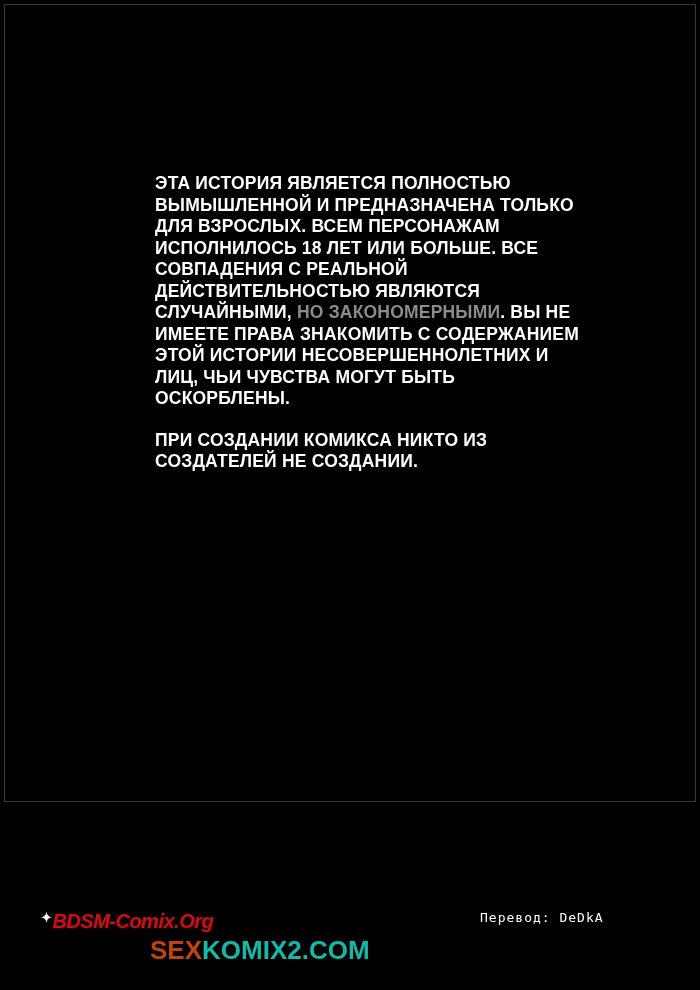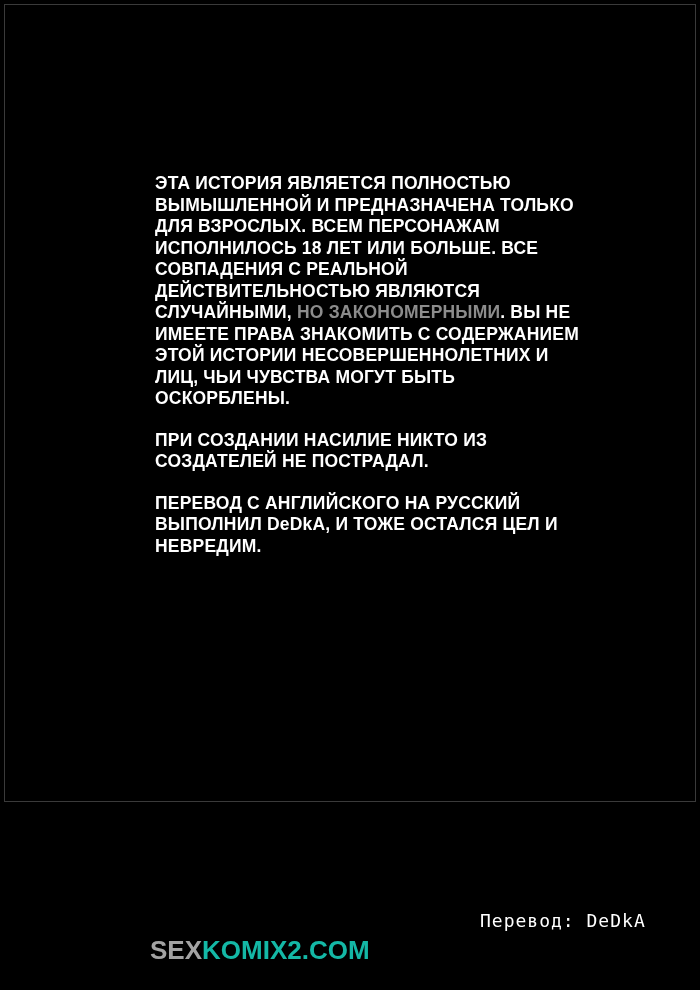--- a/index.html
+++ b/index.html
@@ -75,48 +75,48 @@
   #wm-sex {
     position: absolute;
     left: 150px;
     top: 935px;
     font-size: 26px;
     font-weight: 700;
     letter-spacing: 0px;
     white-space: nowrap;
   }
   #wm-sex .red {
-    color: #a3a3a3;
+    color: #c2410c;
   }
   #wm-sex .white {
     color: #14b8a6;
   }
   
   #credit {
     position: absolute;
     left: 480px;
     top: 910px;
     color: #ffffff;
-    font-size: 18px;
+    font-size: 13px;
     font-family: "DejaVu Sans Mono", monospace;
     letter-spacing: 1px;
     white-space: nowrap;
   }
 </style>
 </head>
 <body>
 
 <div id="page">
 
   <div id="frame"></div>
 
   <div id="disclaimer">
     <p><span>ЭТА ИСТОРИЯ ЯВЛЯЕТСЯ ПОЛНОСТЬЮ ВЫМЫШЛЕННОЙ И ПРЕДНАЗНАЧЕНА ТОЛЬКО ДЛЯ ВЗРОСЛЫХ. ВСЕМ ПЕРСОНАЖАМ ИСПОЛНИЛОСЬ 18 ЛЕТ ИЛИ БОЛЬШЕ. ВСЕ СОВПАДЕНИЯ С РЕАЛЬНОЙ ДЕЙСТВИТЕЛЬНОСТЬЮ ЯВЛЯЮТСЯ СЛУЧАЙНЫМИ,</span><span class="grey"> НО ЗАКОНОМЕРНЫМИ</span><span>. ВЫ НЕ ИМЕЕТЕ ПРАВА ЗНАКОМИТЬ С СОДЕРЖАНИЕМ ЭТОЙ ИСТОРИИ НЕСОВЕРШЕННОЛЕТНИХ И ЛИЦ, ЧЬИ ЧУВСТВА МОГУТ БЫТЬ ОСКОРБЛЕНЫ.</span></p>
-    <p>ПРИ СОЗДАНИИ НАСИЛИЕ НИКТО ИЗ СОЗДАТЕЛЕЙ НЕ ПОСТРАДАЛ.</p>
-    <p>ПЕРЕВОД С АНГЛИЙСКОГО НА РУССКИЙ ВЫПОЛНИЛ DeDkA, И ТОЖЕ ОСТАЛСЯ ЦЕЛ И НЕВРЕДИМ.</p>
+    <p>ПРИ СОЗДАНИИ КОМИКСА НИКТО ИЗ СОЗДАТЕЛЕЙ НЕ СОЗДАНИИ.</p>
   </div>
 
+  <div id="wm-bdsm"><span class="star">✦</span><span>BDSM-Comix.Org</span></div>
 
   <div id="wm-sex"><span class="red">SEX</span><span class="white">KOMIX2.COM</span></div>
 
   <div id="credit">Перевод: DeDkA</div>
 
 </div>
 
 </body></html>

